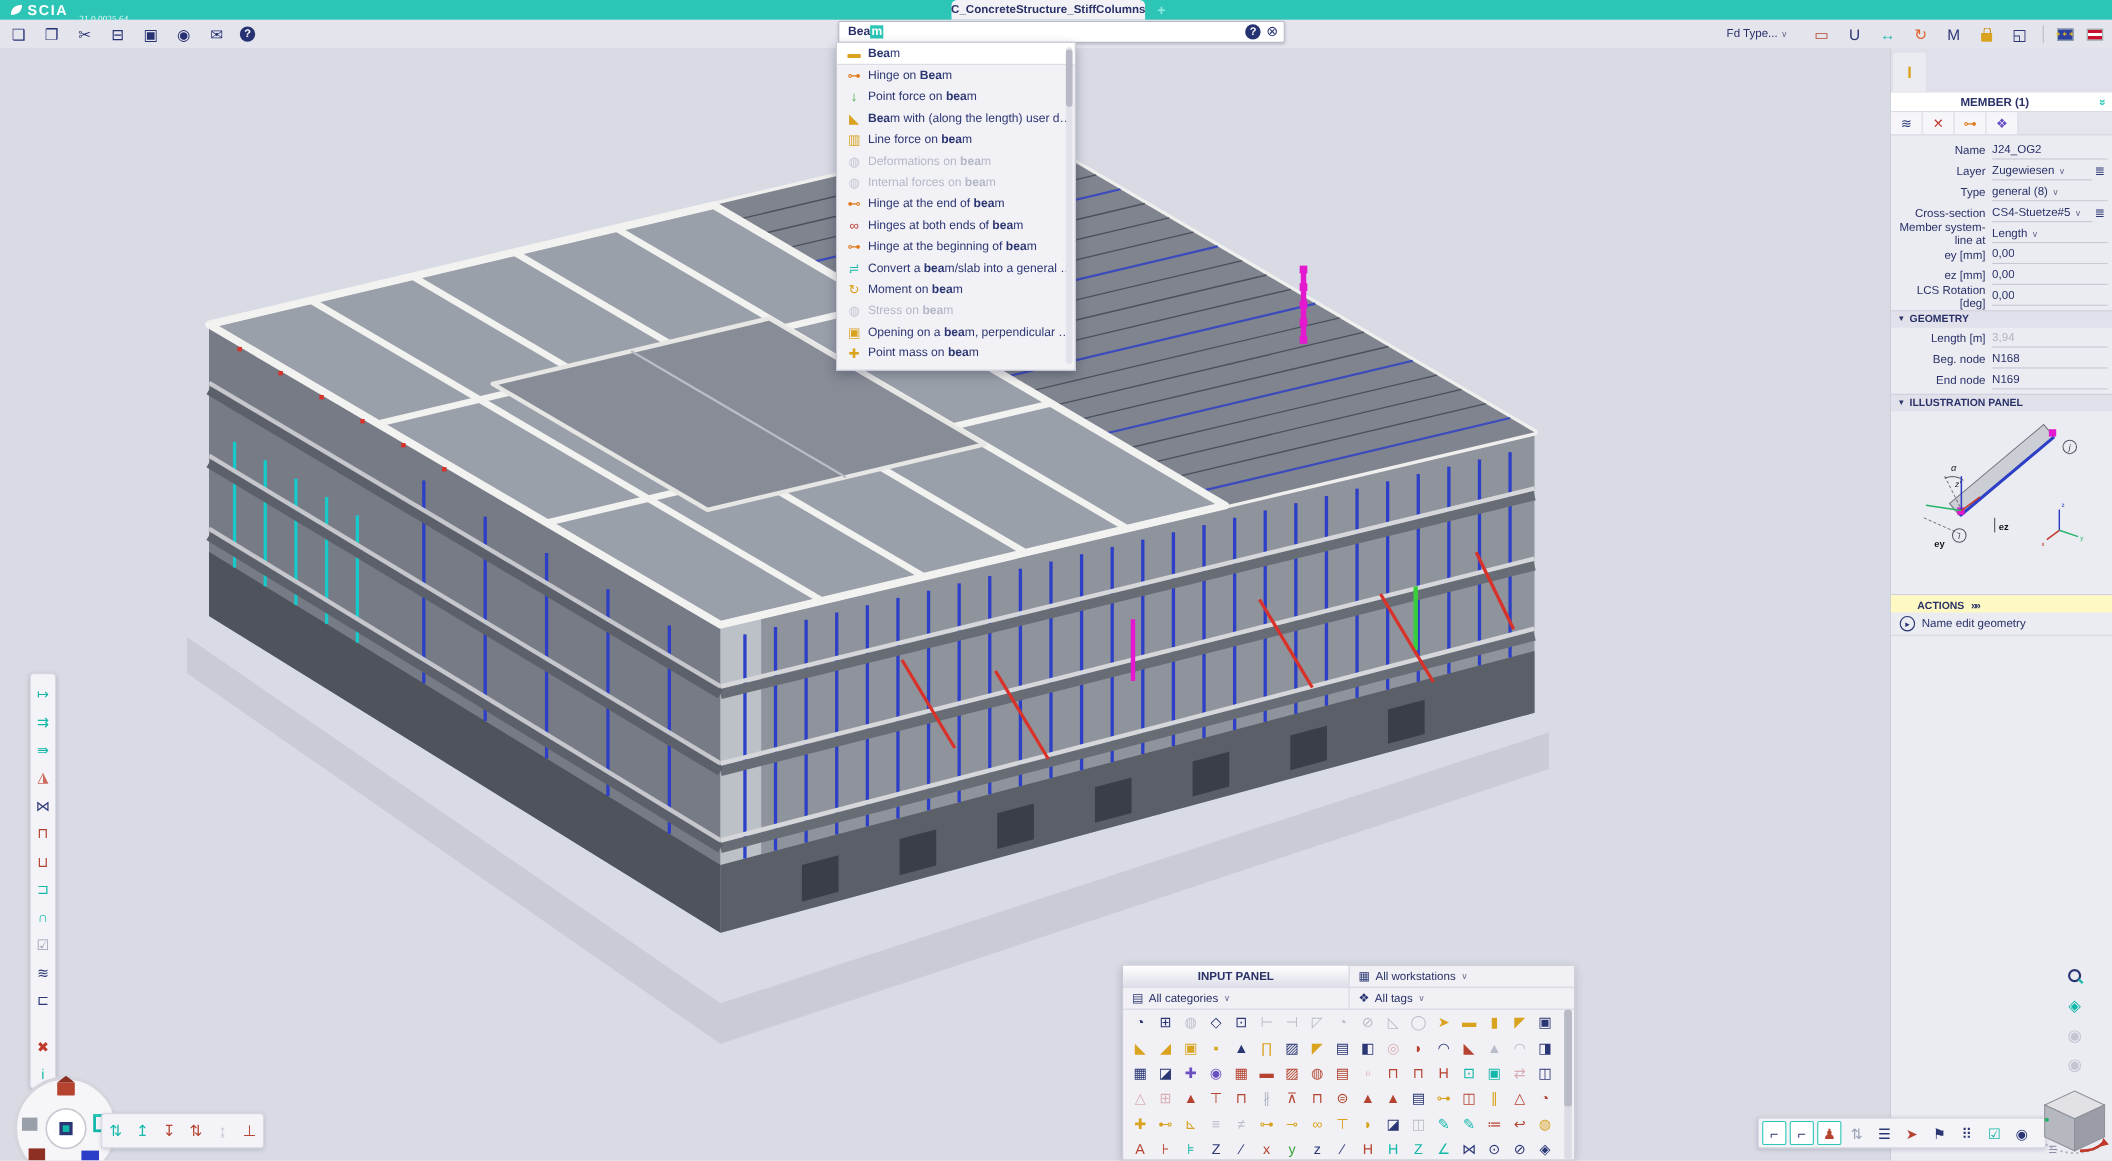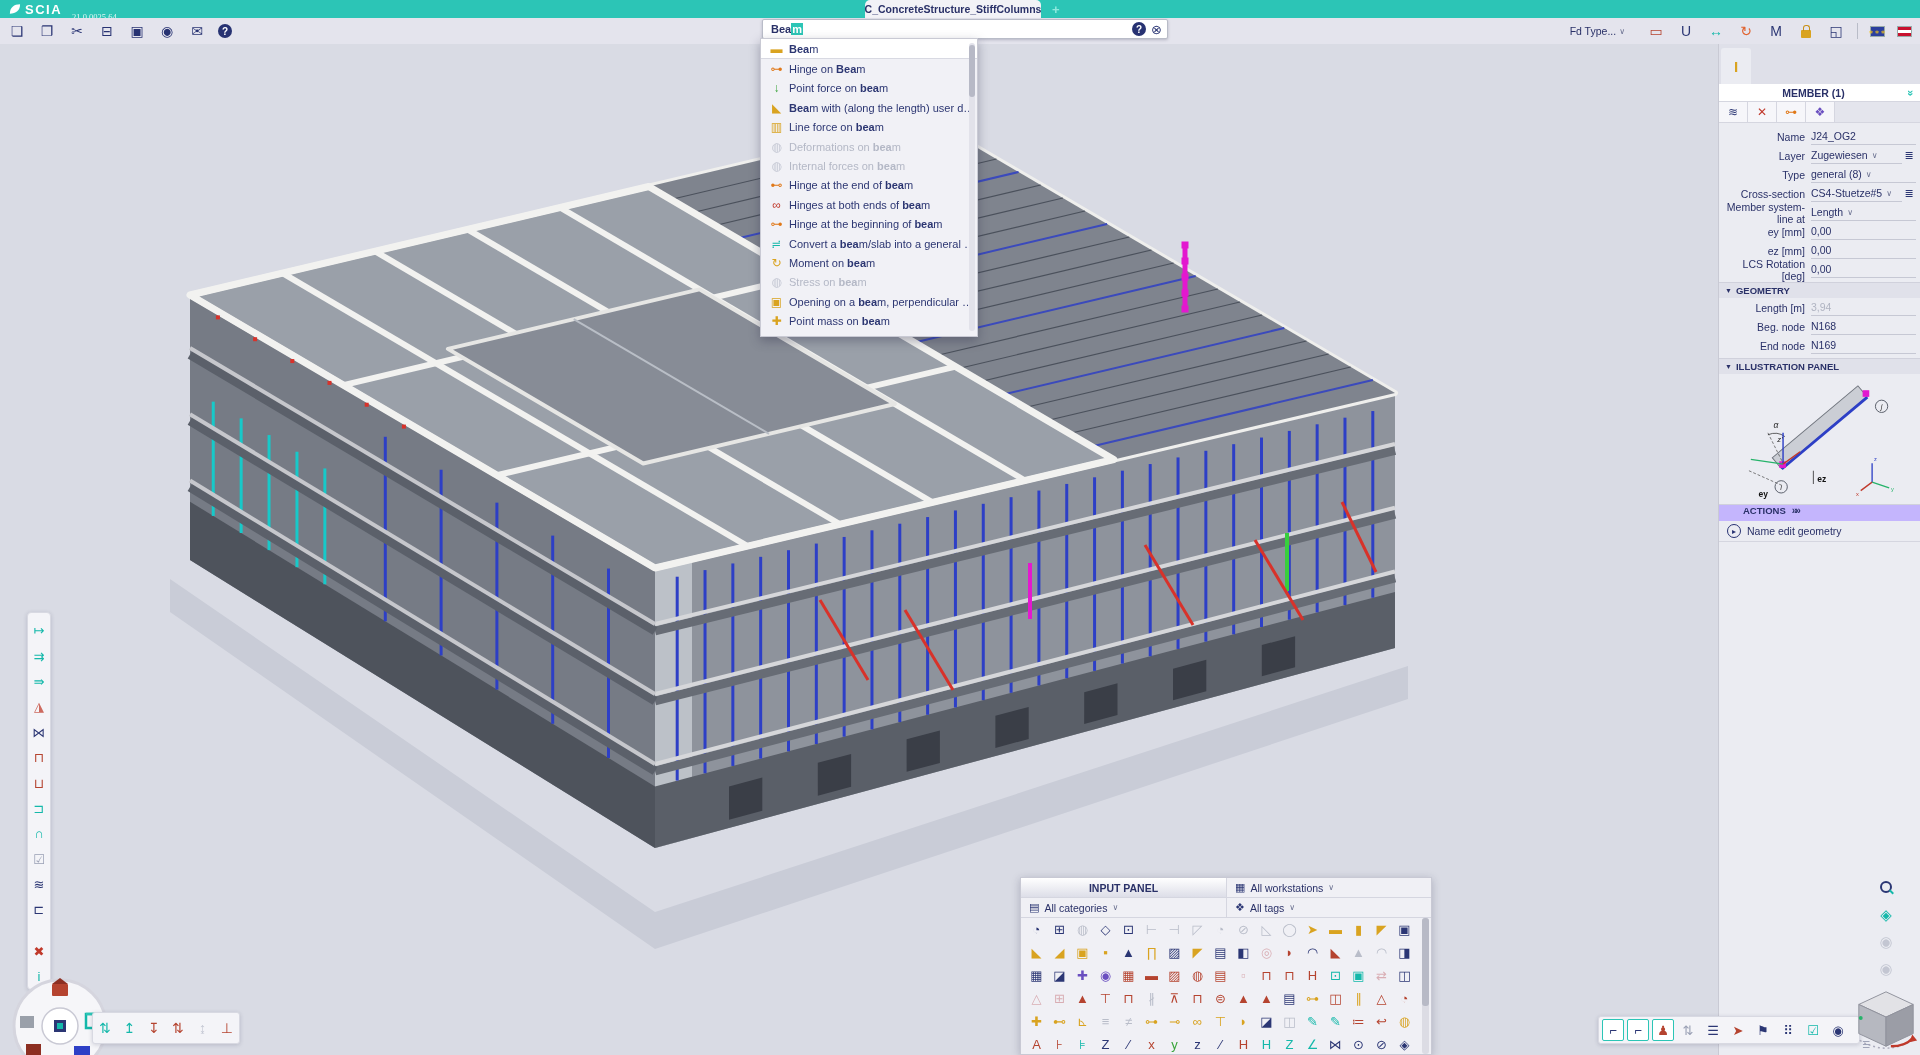--- a/index.html
+++ b/index.html
@@ -68,21 +68,21 @@
   #prop-list{padding-top:4px;}
   .prow{height:19px;display:flex;align-items:center;padding:0 4px 0 0;}
   .plabel{width:86px;text-align:right;font-size:10.5px;color:#2a3168;padding-right:6px;flex:none;}
   .pval{flex:1;display:flex;align-items:center;border-bottom:1px solid #c6c8d4;height:15px;font-size:10.5px;color:#2a3168;overflow:hidden;white-space:nowrap;}
   .pval .v{overflow:hidden;text-overflow:ellipsis;}
   .pval.disabled .v{color:#b0b4c2;}
   .pset{flex:none;width:14px;font-size:11px;color:#2b3674;text-align:center;}
   .sect{height:15px;background:#e0e1ea;display:flex;align-items:center;font-size:9.5px;font-weight:700;color:#2a3168;padding-left:6px;gap:4px;margin-top:3px;border-top:1px solid #d0d1dc;}
   .sect .tri{font-size:7px;}
   #illustration{height:128px;display:flex;justify-content:center;padding-top:2px;}
-  #rp-actions{height:16px;background:#c4b5fd;display:flex;align-items:flex-start;font-size:9.5px;font-weight:700;color:#2a3168;padding-left:24px;gap:6px;border-top:1px solid #d0d1dc;}
+  #rp-actions{height:16px;background:#fef9c3;display:flex;align-items:flex-end;font-size:9.5px;font-weight:700;color:#2a3168;padding-left:24px;gap:6px;border-top:1px solid #d0d1dc;margin-top:36px;}
   .dbl-chev{color:#2a3168;letter-spacing:-2px;font-size:10px;}
   #rp-action-row{height:20px;display:flex;align-items:center;gap:6px;padding-left:8px;background:#ebecf2;border-bottom:1px solid #d5d6e0;}
   .action-circle{width:12px;height:12px;border:1.5px solid #273272;border-radius:50%;display:inline-flex;align-items:center;justify-content:center;font-size:8px;color:#273272;}
   #rp-action-label{font-size:10.5px;color:#2a3168;}
 
   
   #redge{position:absolute;left:1872px;top:878px;width:28px;display:flex;flex-direction:column;gap:9px;align-items:center;}
   #redge .tb-icon{font-size:15px;}
 
   

